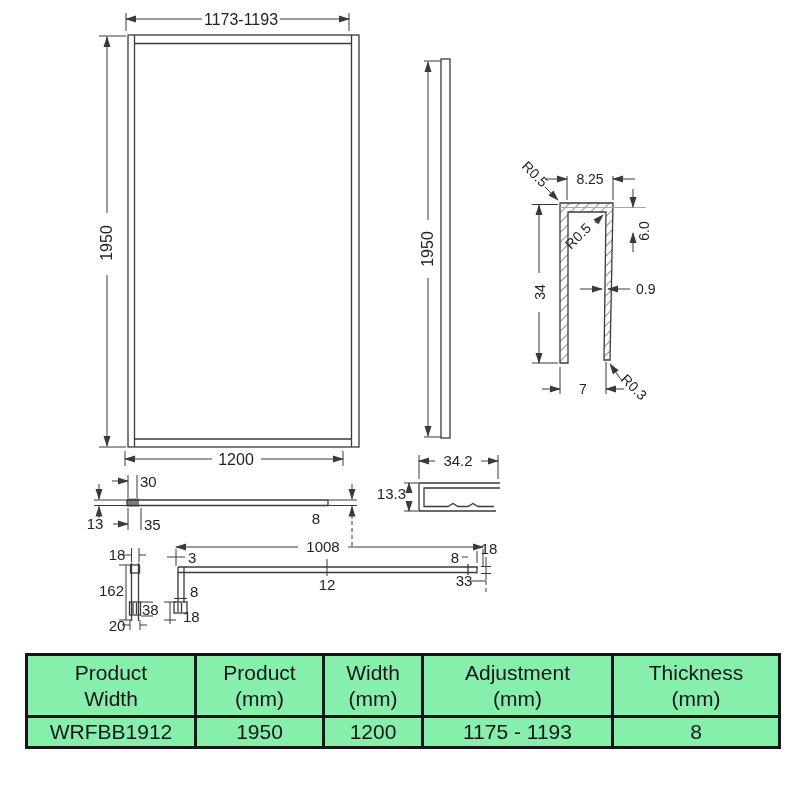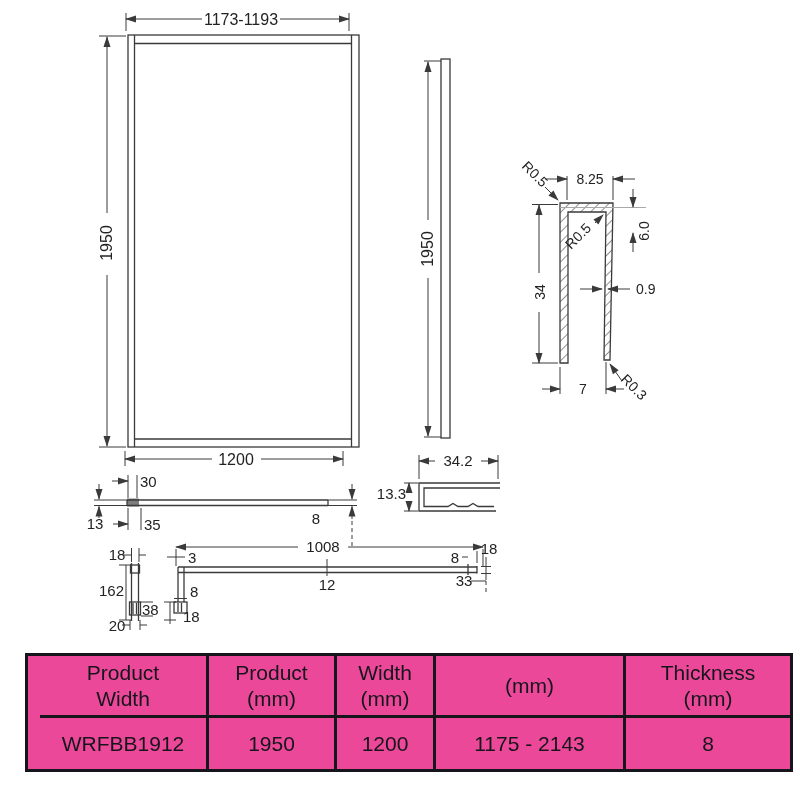--- a/index.html
+++ b/index.html
@@ -9,27 +9,27 @@
   
   .ln line,.ln rect,.ln path{stroke:#3a3a3a;stroke-width:1.3;fill:none;}
   .dim line,.dim path{stroke:#3a3a3a;stroke-width:1;fill:none;}
   .dash{stroke-dasharray:4 3;}
   svg text{font-family:"Liberation Sans",sans-serif;fill:#232323;}
   .t15{font-size:15px;}
   .t16{font-size:16px;}
   .t14{font-size:14px;}
   
   .spec-table{position:absolute;left:25px;top:653px;width:750px;border:3px solid #15151b;
-              color:#15151b;background:#ec4899;padding-left:12px;}
+              color:#15151b;background:#86efac;}
   .tr{display:flex;}
   .td{box-sizing:border-box;border-right:3px solid #15151b;display:flex;flex-direction:column;
       align-items:center;justify-content:center;text-align:center;}
   .td.last{border-right:none;}
   .th-row .td{height:62px;border-bottom:3px solid #15151b;font-size:21px;line-height:26px;}
-  .val-row .td{height:51px;font-size:21px;}
+  .val-row .td{height:28px;font-size:21px;}
   .c0{width:169px;} .c1{width:128px;} .c2{width:99px;} .c3{width:190px;} .c4{flex:1;}
 </style>
 </head>
 <body>
 
 <div id="stage">
 
 <svg id="drawing" width="800" height="650" viewBox="0 0 800 650">
   <defs>
     <marker id="ma" orient="auto-start-reverse" markerUnits="userSpaceOnUse" markerWidth="12" markerHeight="9" refX="11" refY="4.5">
@@ -265,28 +265,29 @@
       </div>
       <div class="td c1">
         <span>Product</span>
         <span>(mm)</span>
       </div>
       <div class="td c2">
         <span>Width</span>
         <span>(mm)</span>
       </div>
       <div class="td c3">
+        <span>Adjustment</span>
         <span>(mm)</span>
       </div>
       <div class="td c4 last">
         <span>Thickness</span>
         <span>(mm)</span>
       </div>
     </div>
     <div class="tr val-row">
       <div class="td c0">WRFBB1912</div>
       <div class="td c1">1950</div>
       <div class="td c2">1200</div>
-      <div class="td c3">1175 - 2143</div>
+      <div class="td c3">1175 - 1193</div>
       <div class="td c4 last">8</div>
     </div>
   </div>
 </div>
 
 </body></html>

